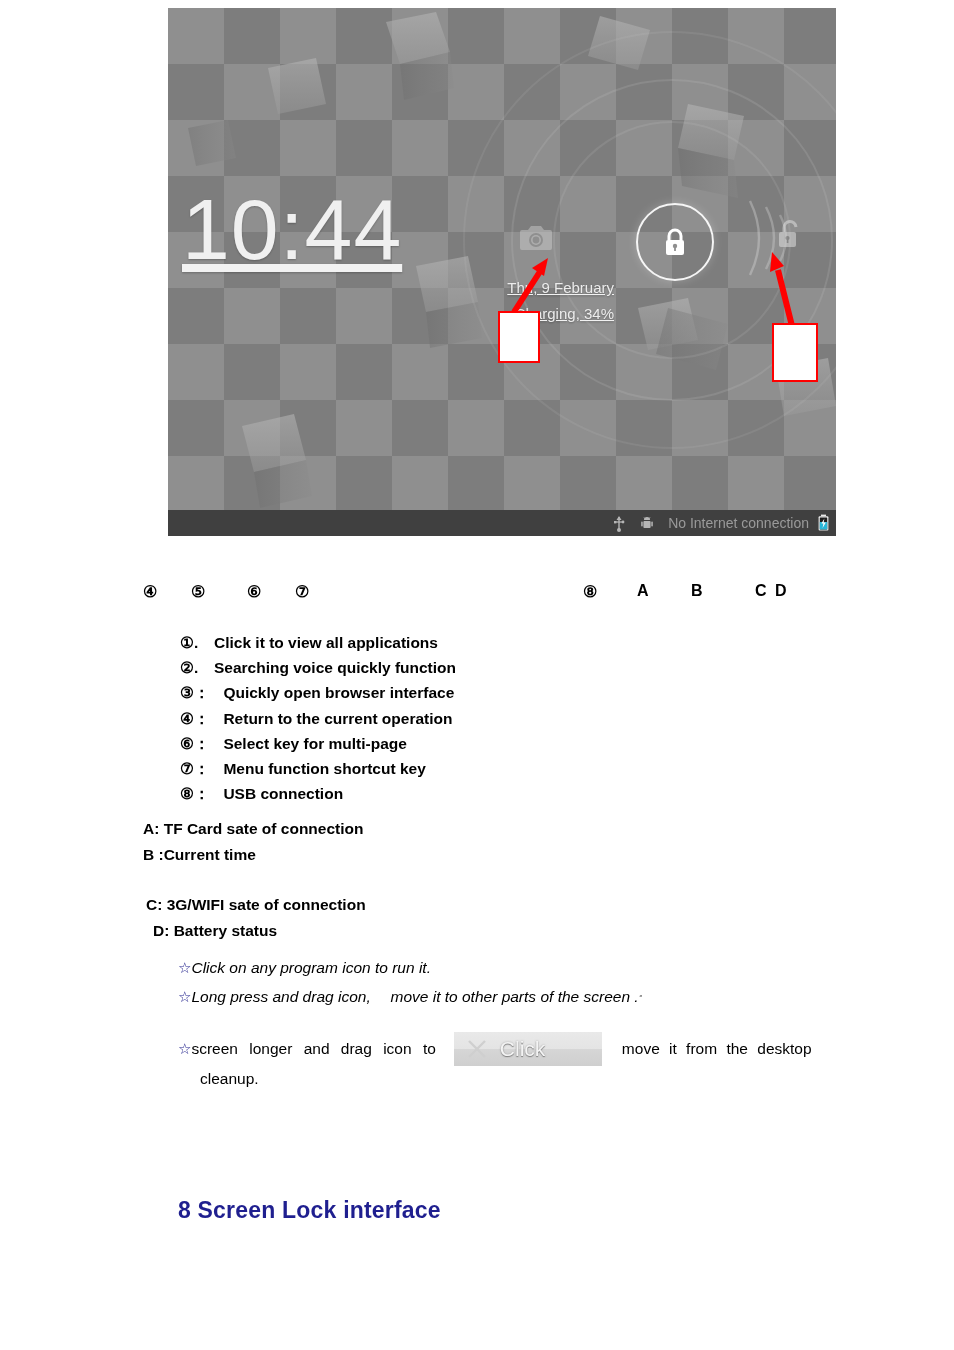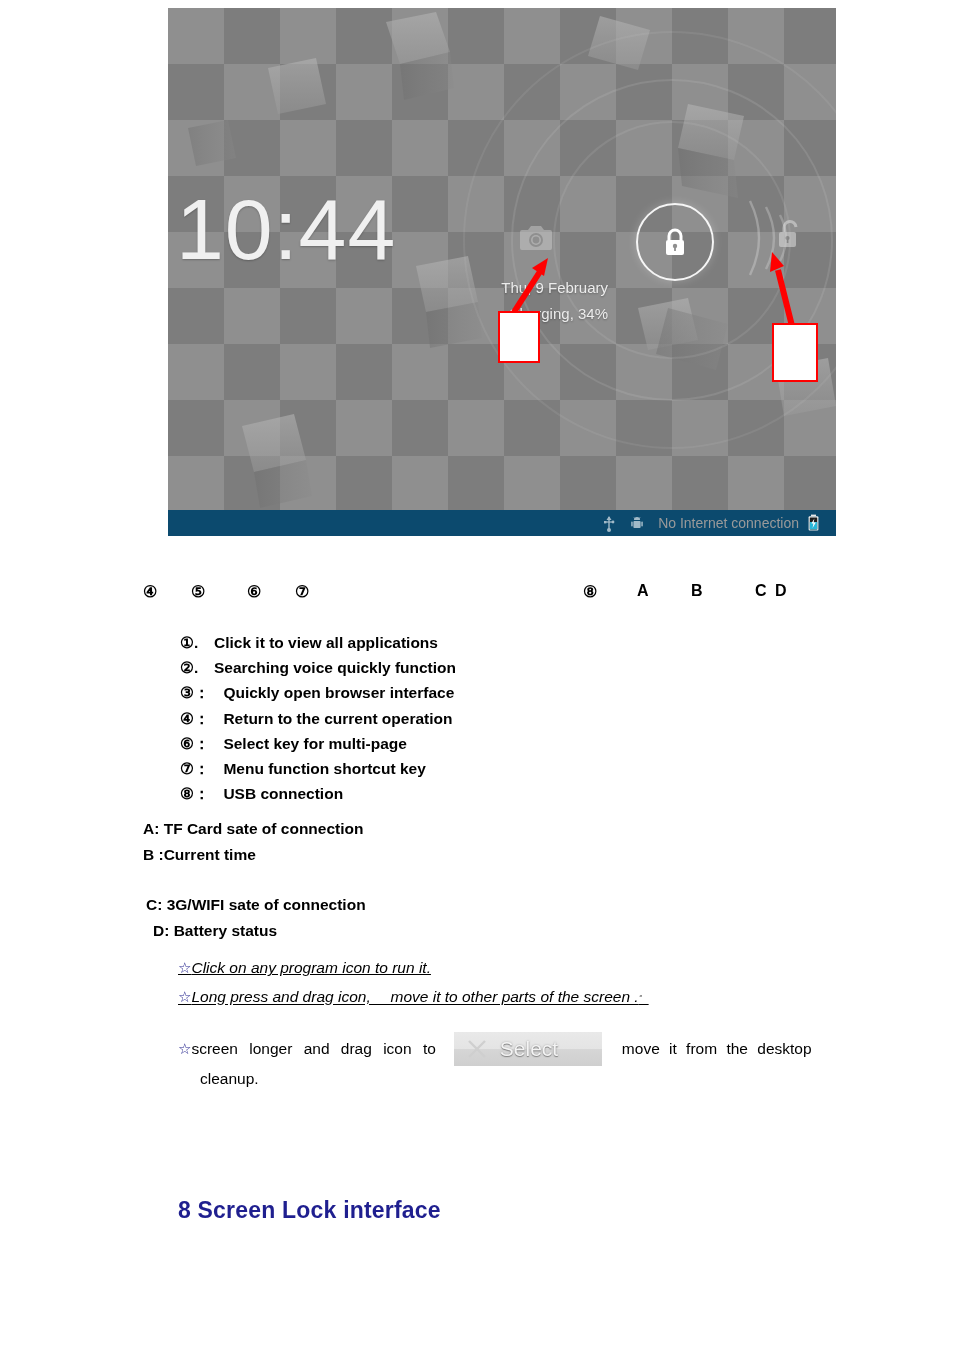--- a/index.html
+++ b/index.html
@@ -38,25 +38,26 @@
     background-position: 0 0, 56px 56px;
   }
   #wallpaper-shapes {
     position: absolute;
     inset: 0;
   }
 
   
   #clock-block {
     position: absolute;
-    left: 8px;
+    left: 14px;
     top: 182px;
     width: 440px;
     text-align: right;
     color: #f2f2f2;
+    text-decoration: underline;
   }
   #clock-time {
     font-size: 86px;
     font-weight: 300;
     line-height: 0.92;
     letter-spacing: 1px;
     text-align: left;
     padding-left: 0px;
     color: #f0f0f0;
     text-shadow: 0 1px 2px rgba(0,0,0,0.25);
@@ -127,25 +128,25 @@
   #callout-arrow-left  { left: 340px; top: 248px; width: 44px; height: 60px; }
   #callout-arrow-right { left: 598px; top: 242px; width: 42px; height: 80px; }
 
   
   #status-bar {
     position: absolute;
     left: 0;
     right: 0;
     bottom: 0;
     height: 26px;
-    background: #0c4a6e;
+    background: #404040;
     display: flex;
     align-items: center;
     justify-content: flex-end;
-    padding-right: 12px;
+    padding-right: 2px;
     box-sizing: border-box;
   }
   .sb-icon { opacity: 0.62; margin-right: 14px; display: flex; align-items: center; }
   #status-text {
     color: #9a9a9a;
     font-size: 14px;
     margin-right: 8px;
     white-space: nowrap;
   }
   #battery-icon { margin-right: 4px; display:flex; align-items:center; }
@@ -202,21 +203,20 @@
   #letter-c { padding-left: 146px; margin-top: 25px; }
   #letter-d { padding-left: 153px; }
 
   .star-line {
     font-size: 15.5px;
     font-style: italic;
     color: #000;
     padding-left: 178px;
     line-height: 25px;
     white-space: nowrap;
-    text-decoration: underline;
   }
   #star-line-1 { margin-top: 12px; }
   .star {
     color: #22228c;
     font-style: normal;
     font-size: 15px;
     margin-right: 0px;
   }
   .tail-mark { font-size: 10px; vertical-align: super; }
 
@@ -446,21 +446,21 @@
     <div id="remove-para-line1">
       <span class="star">☆</span>
         <span id="remove-para-text-a">screen longer and drag icon to</span>
       <span id="remove-widget">
         <span id="remove-widget-x">
           <svg width="24" height="24" viewBox="0 0 24 24">
             <line x1="4" y1="4" x2="20" y2="20" stroke="#cfcfcf" stroke-width="2.4"></line>
             <line x1="20" y1="4" x2="4" y2="20" stroke="#cfcfcf" stroke-width="2.4"></line>
           </svg>
         </span>
-        <span id="remove-widget-label">Select</span>
+        <span id="remove-widget-label">Click</span>
       </span>
       <span id="remove-para-text-b">move it from the desktop</span>
     </div>
     <div id="remove-para-line2">cleanup.</div>
   </div>
 
   <div id="section-heading">8 Screen Lock interface</div>
 </div>
 
 </body></html>

